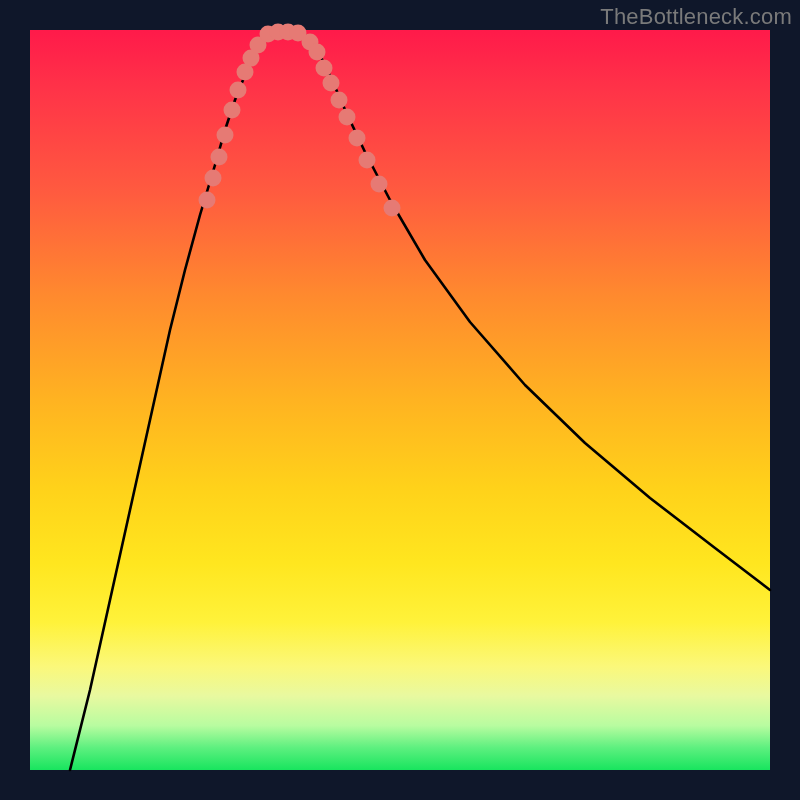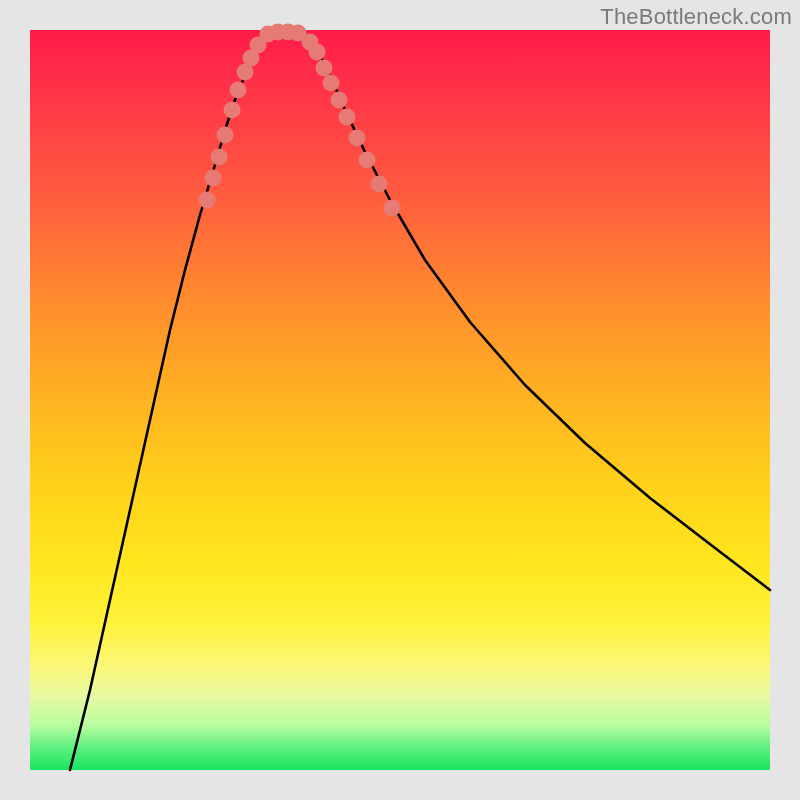--- a/index.html
+++ b/index.html
@@ -10,21 +10,21 @@
     background: #000;
     overflow: hidden;
     font-family: Arial, Helvetica, sans-serif;
   }
   .frame {
     position: absolute;
     left: 0;
     top: 0;
     width: 800px;
     height: 800px;
-    background: #e5e5e5;
+    background: #0f172a;
   }
   .plot {
     position: absolute;
     left: 30px;
     top: 30px;
     width: 740px;
     height: 740px;
     
     background: linear-gradient(
       to bottom,

